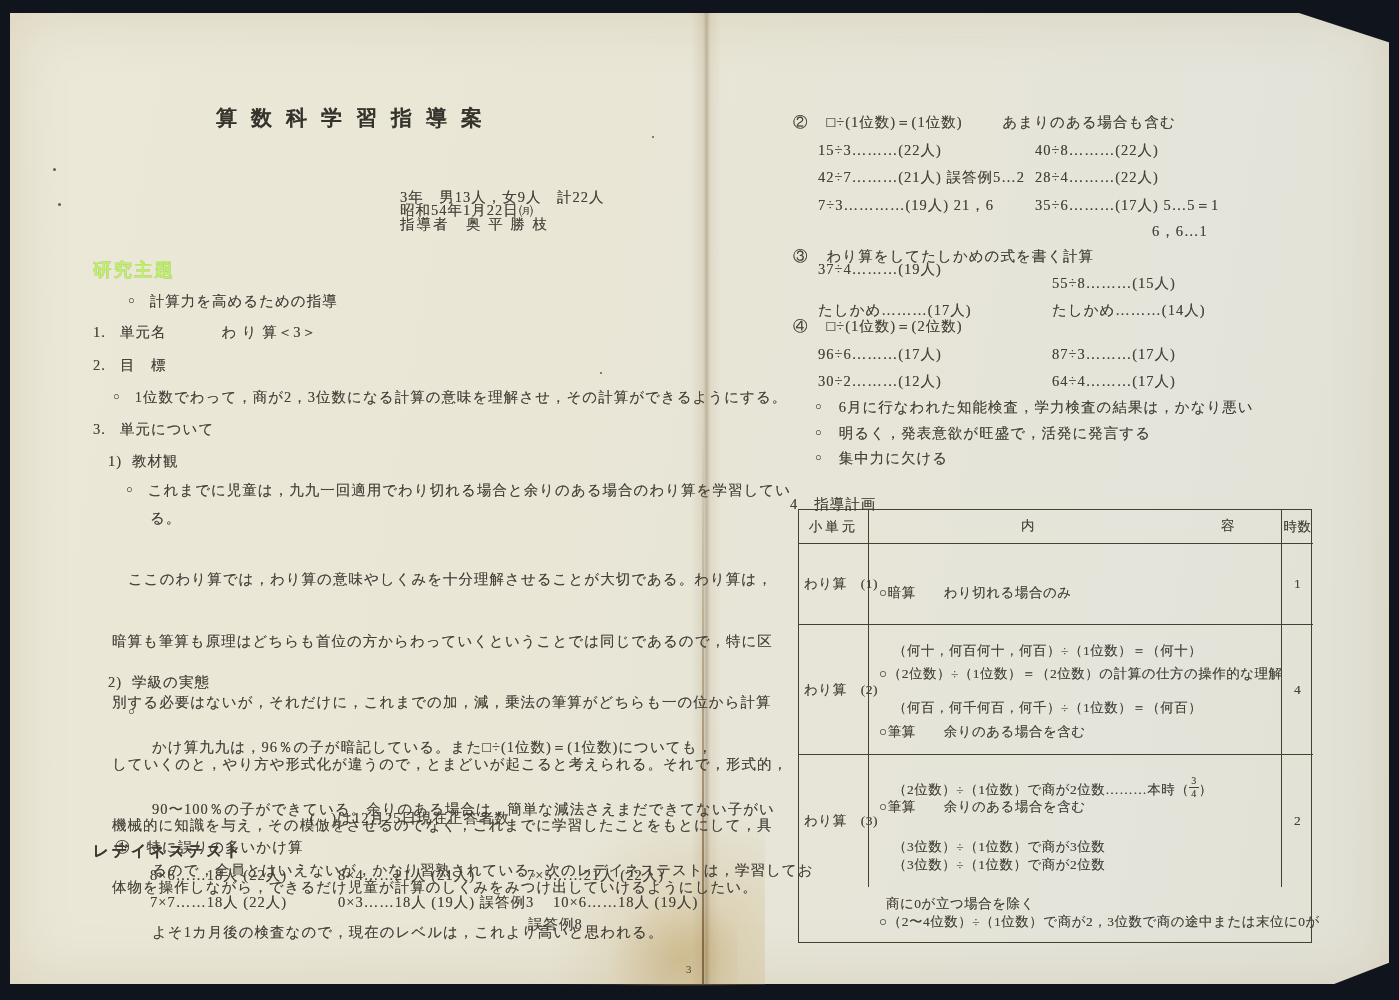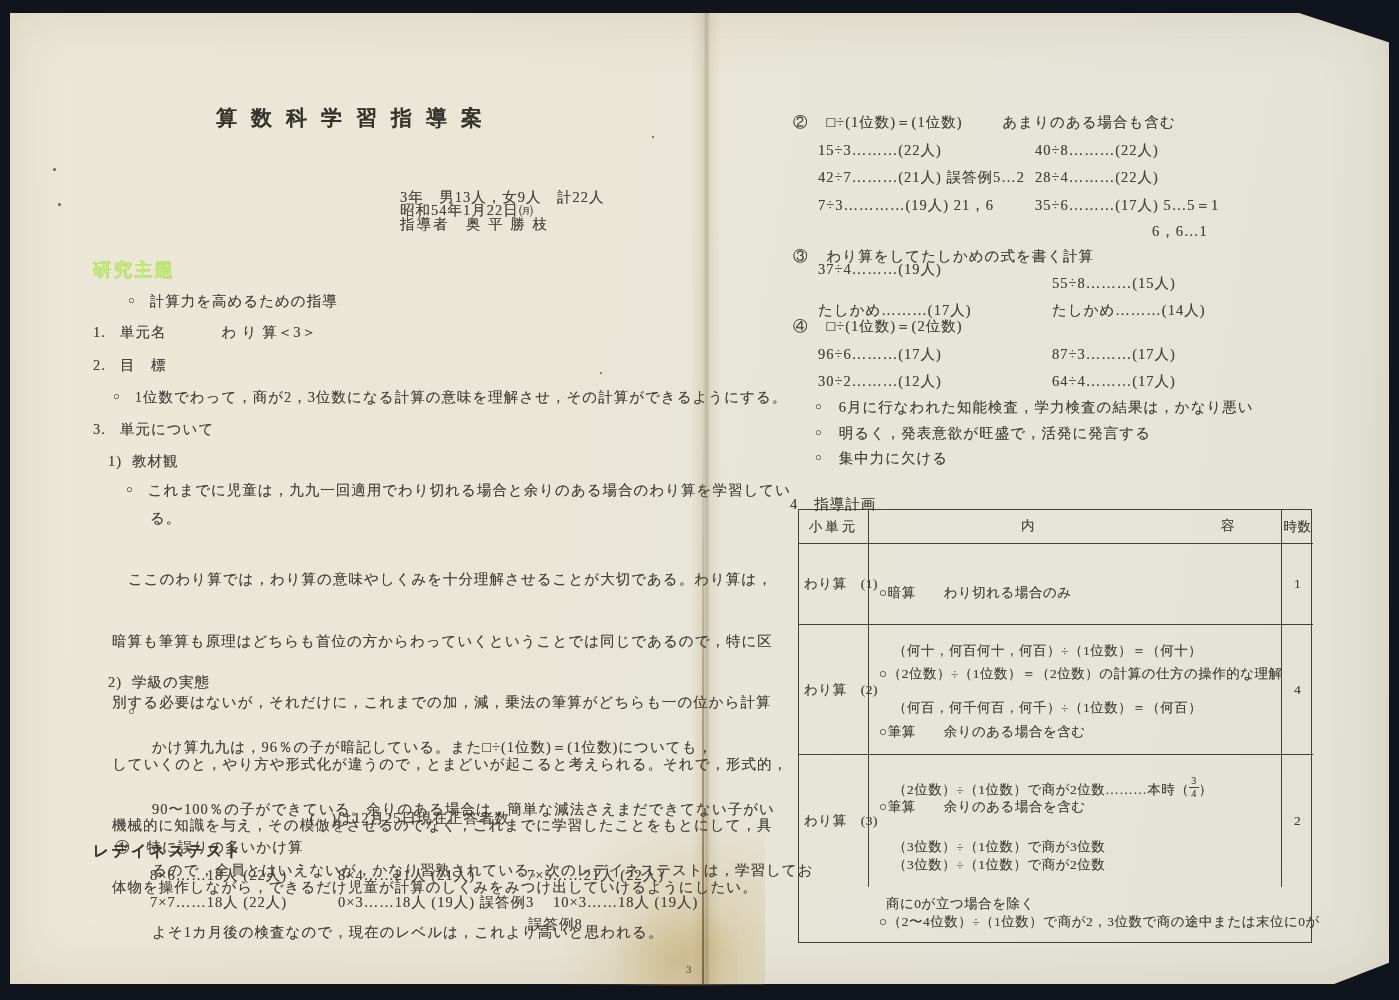--- a/index.html
+++ b/index.html
@@ -121,21 +121,21 @@
   </div>
 
   <div class="abs h-ready" style="left:93px;top:806px;margin-top:35px;">レデイネステスト</div>
   <div class="abs" style="left:310px;top:809px;">(　)は12月25日現在正答者数</div>
   <div class="abs" style="left:115px;top:838px;"><span>①</span><span class="gap16">特に誤りの多いかけ算</span></div>
   <div class="abs" style="left:150px;top:866px;">8×6……18人 (22人)</div>
   <div class="abs" style="left:338px;top:866px;">8×4……21人 (21人)</div>
   <div class="abs" style="left:527px;top:866px;">7×5……21人 (22人)</div>
   <div class="abs" style="left:150px;top:893px;">7×7……18人 (22人)</div>
   <div class="abs" style="left:338px;top:893px;">0×3……18人 (19人) 誤答例3</div>
-  <div class="abs" style="left:553px;top:893px;">10×3……18人 (19人)</div>
+  <div class="abs" style="left:553px;top:893px;">10×6……18人 (19人)</div>
   <div class="abs" style="left:528px;top:906px;top:915px;">誤答例8</div>
 
   <div class="abs" style="left:793px;top:113px;"><span>②</span><span class="gap18">□÷(1位数)＝(1位数)</span><span class="gap40">あまりのある場合も含む</span></div>
   <div class="abs" style="left:818px;top:141px;">15÷3………(22人)</div>
   <div class="abs" style="left:1035px;top:141px;">40÷8………(22人)</div>
   <div class="abs" style="left:818px;top:168px;">42÷7………(21人) 誤答例5…2</div>
   <div class="abs" style="left:1035px;top:168px;">28÷4………(22人)</div>
   <div class="abs" style="left:818px;top:196px;">7÷3…………(19人) 21，6</div>
   <div class="abs" style="left:1035px;top:196px;">35÷6………(17人) 5…5＝1</div>
   <div class="abs" style="left:1152px;top:222px;">6，6…1</div>

